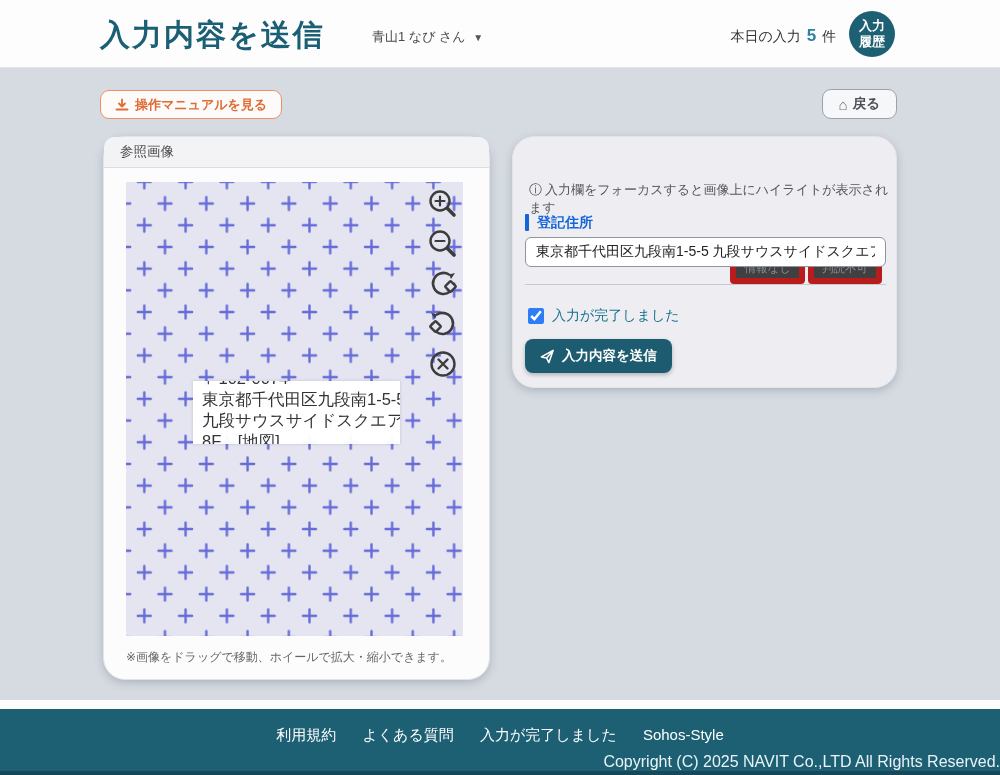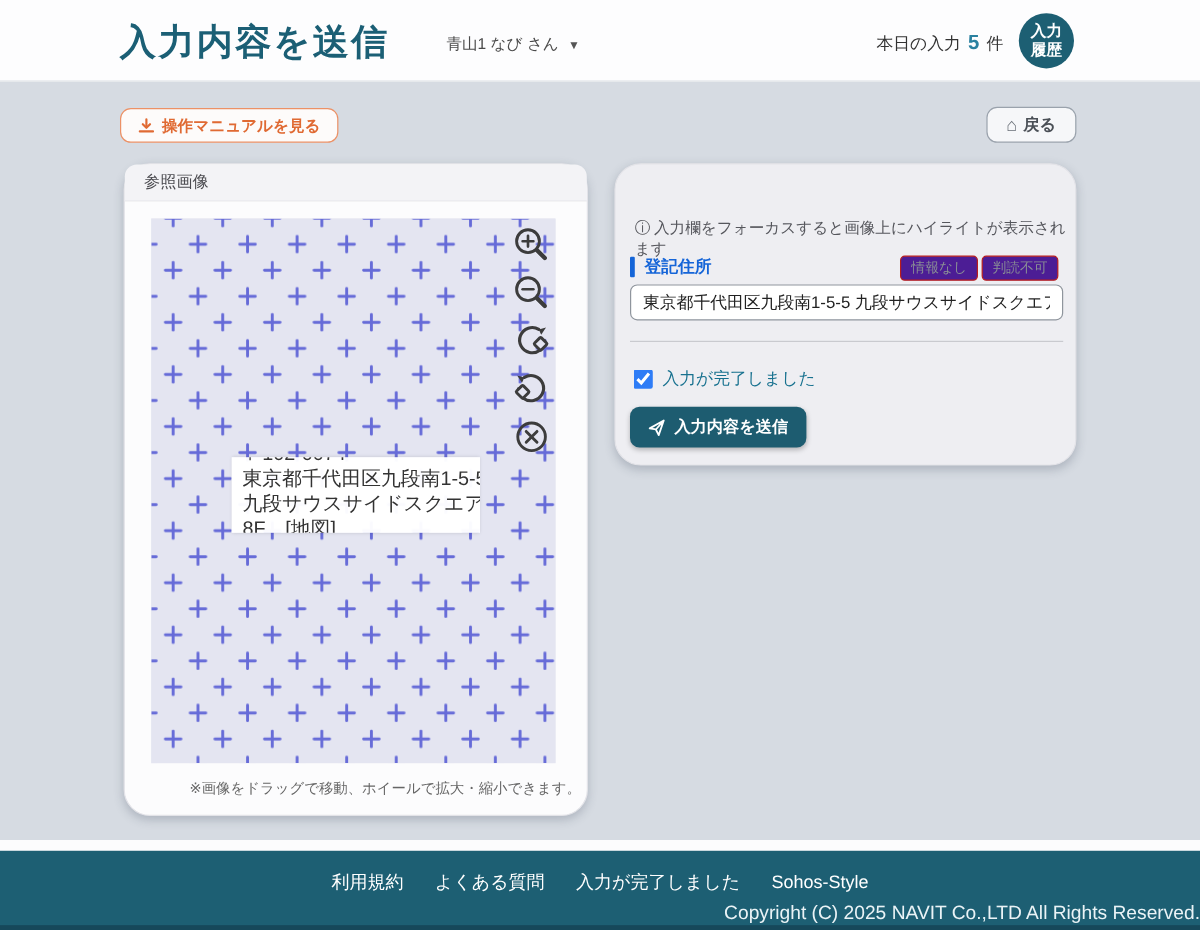--- a/index.html
+++ b/index.html
@@ -67,33 +67,33 @@
     position:absolute; top:4px; left:299px; width:36px;
     display:flex; flex-direction:column; gap:4px;
   }
   .ctrl-btn { width:36px; height:36px; cursor:pointer; background:transparent; border:none; padding:0; }
   .map-label {
     position:absolute; left:67px; top:199px; width:207px; height:63px;
     background:rgba(255,255,255,.97); overflow:hidden; padding:0 9px;
     font-size:16.5px; line-height:21px; color:#333; box-shadow:0 0 3px rgba(0,0,0,.15);
   }
   .map-label-inner { position:relative; top:-13px; white-space:nowrap; }
-  .viewer-caption { position:absolute; left:22px; top:512px; font-size:12px; color:#666;margin-left:32px; }
+  .viewer-caption { position:absolute; left:22px; top:512px; font-size:12px; color:#666; }
   
   .form-info { position:absolute; left:16px; top:44px; font-size:13px; color:#55565c; }
   .info-glyph { font-size:13px; margin-right:3px; color:#55565c; }
   .field-label-row { position:absolute; left:12px; top:76px; width:361px; height:20px; }
   .label-bar {
     position:absolute; left:0; top:1px; width:4px; height:17px; background:#1565d8; border-radius:1px;
   }
   .field-label { position:absolute; left:12px; top:1px; font-size:14px; font-weight:bold; color:#1565d8; }
   .badge-group { position:absolute; right:4px; top:0; display:flex; gap:3px; }
   .badge-btn {
-    border:1px solid #b91c1c; background:#4c1d95; color:#8a8e95; font-size:11.5px;
-    padding:2px 8px; border-radius:4px; cursor:pointer; font-family:inherit;
+    border:6px solid #b91c1c; background:#404040; color:#8a8e95; font-size:11.5px;
+    padding:2px 8px; border-radius:4px; cursor:pointer; font-family:inherit;margin-top:40px;
   }
   .field-input {
     position:absolute; left:12px; top:100px; width:361px; height:30px;
     border:1px solid #8f959d; border-radius:6px; background:#fff;
     font-size:14px; color:#222; padding:0 10px; font-family:inherit;
   }
   .form-divider { position:absolute; left:12px; top:147px; width:361px; border-top:1px solid #c9cacf; }
   .check-row { position:absolute; left:15px; top:170px; display:flex; align-items:center; gap:8px; }
   .check-row input { width:16px; height:16px; accent-color:#2e7cf6; cursor:pointer; }
   .check-label { font-size:14px; color:#17718f; cursor:pointer; }

